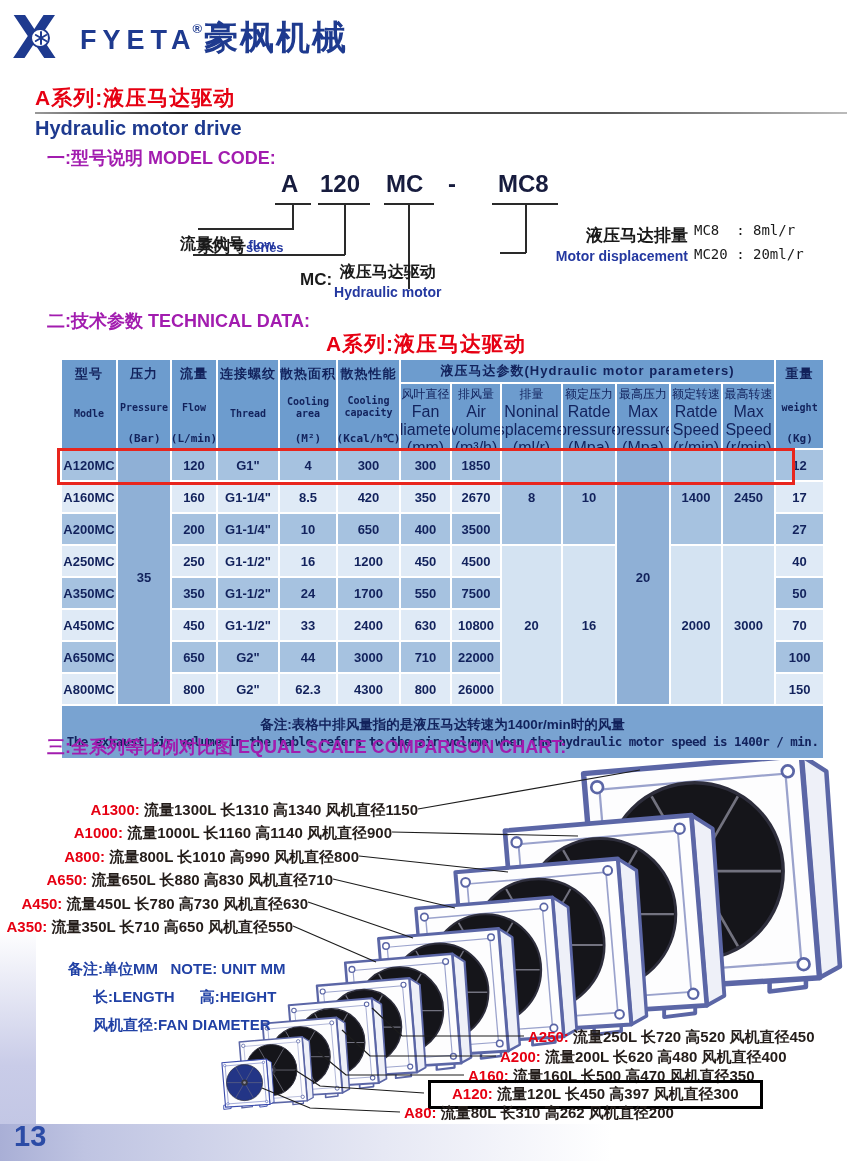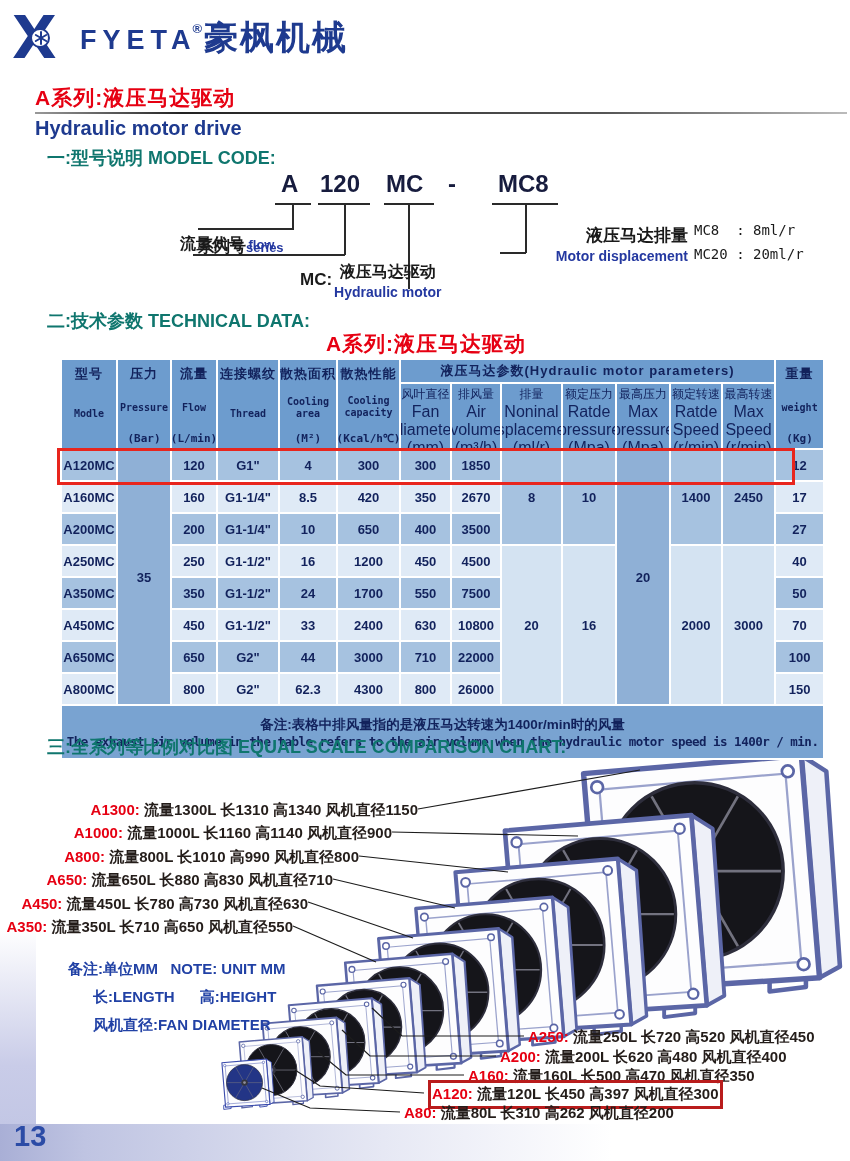--- a/index.html
+++ b/index.html
@@ -30,21 +30,21 @@
   .fan-blades i{transform:rotate(60deg);} .fan-blades b{transform:rotate(-60deg);}
   .fan-blades em{position:absolute;left:2px;top:0;width:2px;height:14px;background:#1e3a8f;border-radius:2px;display:block;}
   .brand-en{color:#1e3a8f;font-weight:bold;font-size:27px;letter-spacing:6px;}
   .brand-reg{color:#1e3a8f;font-weight:bold;font-size:13px;vertical-align:super;position:relative;top:-10px;left:-4px;}
   .brand-cn{color:#1e3a8f;font-weight:900;font-size:34px;letter-spacing:2px;margin-left:-2px;}
   .series-cn{left:35px;top:84px;color:#e60012;font-size:21px;font-weight:900;letter-spacing:1px;}
   .rule{left:35px;top:112px;width:812px;height:2px;
     background:linear-gradient(to right,#999 0%,#222 18%,#555 70%,#bbb 100%);}
   .series-en{left:35px;top:117px;color:#1e3a8f;font-size:20px;font-weight:bold;}
   
-  .sec{color:#0f766e;font-weight:900;}
+  .sec{color:#a21caf;font-weight:900;}
   .sec1{left:47px;top:146px;font-size:18px;}
   .sec2{left:47px;top:309px;font-size:18px;}
   .sec3{left:47px;top:735px;font-size:18px;}
   
   .mc-part{color:#171c3e;font-weight:900;font-size:24px;font-family:"Liberation Sans",sans-serif;}
   .mline{position:absolute;background:#2a2a2a;}
   .lab-cn{color:#1a1a1a;font-weight:900;font-size:16px;}
   .lab-en{color:#2438a0;font-weight:bold;font-size:13px;}
   .mono{font-family:"DejaVu Sans Mono",monospace;}
   .mc-values{color:#1a1a1a;font-size:14px;line-height:24px;white-space:pre;}
@@ -69,21 +69,21 @@
   td.g2{background:#d4e3f2;}
   td.note{background:#79a3d1;height:52px;}
   .note .n1{font-size:13.5px;font-weight:900;color:#12225c;}
   .note .n2{font-size:12.5px;font-weight:bold;color:#12225c;font-family:"DejaVu Sans Mono",monospace;letter-spacing:-0.5px;}
   .rowhl{position:absolute;left:-3px;top:90px;width:738px;height:37px;border:3px solid #e8251d;box-sizing:border-box;pointer-events:none;}
   
   #chart-svg{left:0;top:0;width:850px;height:1161px;pointer-events:none;}
   .cmp-label{position:absolute;font-size:15px;font-weight:900;white-space:nowrap;color:#241d1a;z-index:3;}
   .cmp-label .code{color:#e60012;}
   .cmp-label.rt{transform:translateX(-100%);}
-  .cmp-label.hlbox{border:3px solid #b91c1c;padding:2px 1px;background:rgba(255,255,255,.0);}
+  .cmp-label.hlbox{border:3px solid #000000;padding:2px 21px;background:rgba(255,255,255,.0);}
   .cmp-notes{left:68px;top:955px;color:#2141a5;font-weight:900;font-size:15px;line-height:28px;white-space:pre;z-index:3;}
   
   .side-strip{left:0;top:928px;width:36px;height:196px;background:linear-gradient(to bottom,rgba(197,201,229,0) 0%,#c9cce8 70%,#c3c7e5 100%);}
   .bottom-bar{left:0;top:1124px;width:850px;height:37px;background:linear-gradient(to right,#a9afd6 0%,#bfc4e2 10%,#e6e8f4 45%,#ffffff 72%);}
   .page-num{left:14px;top:1120px;color:#2b4ba6;font-size:29px;font-weight:900;z-index:4;}
 </style>
 </head>
 <body>
 
 <svg id="chart-svg" class="abs" viewBox="0 0 850 1161">

